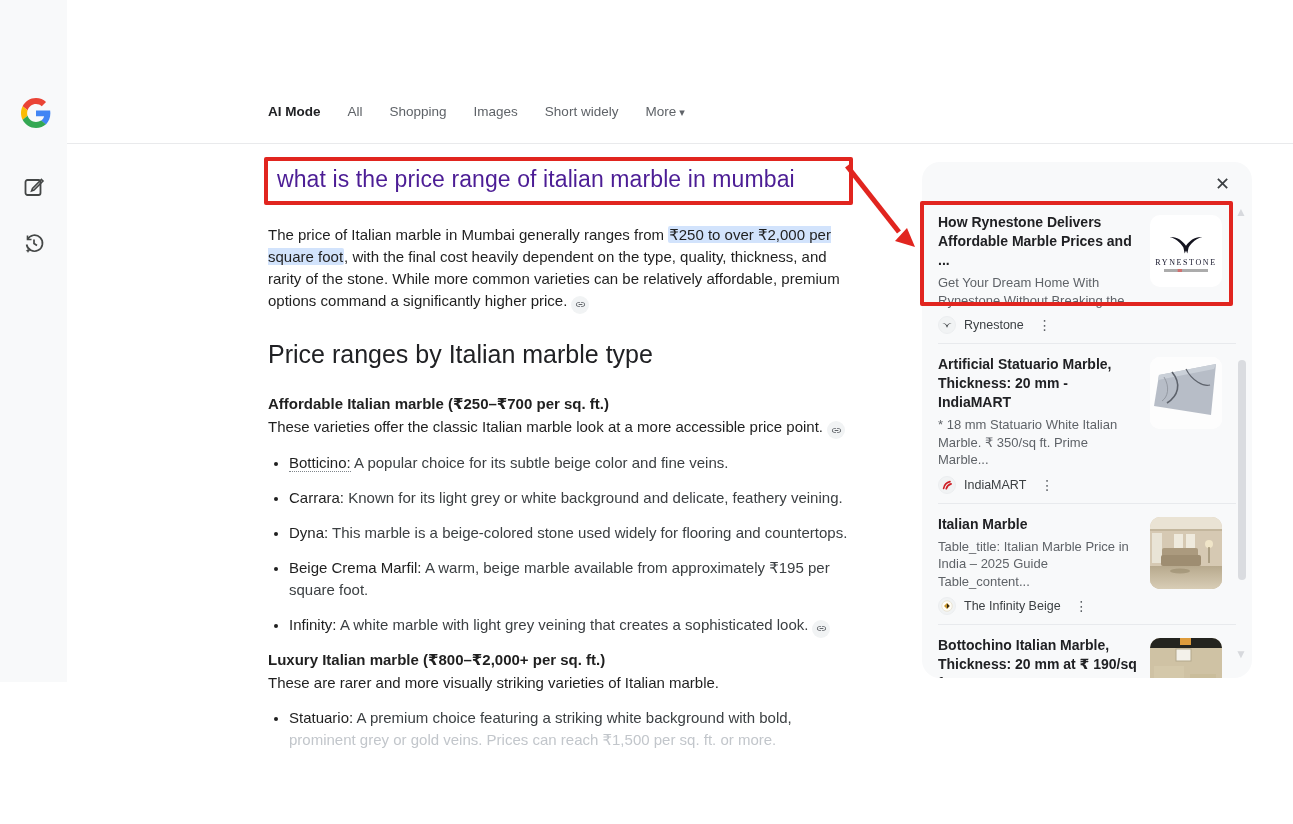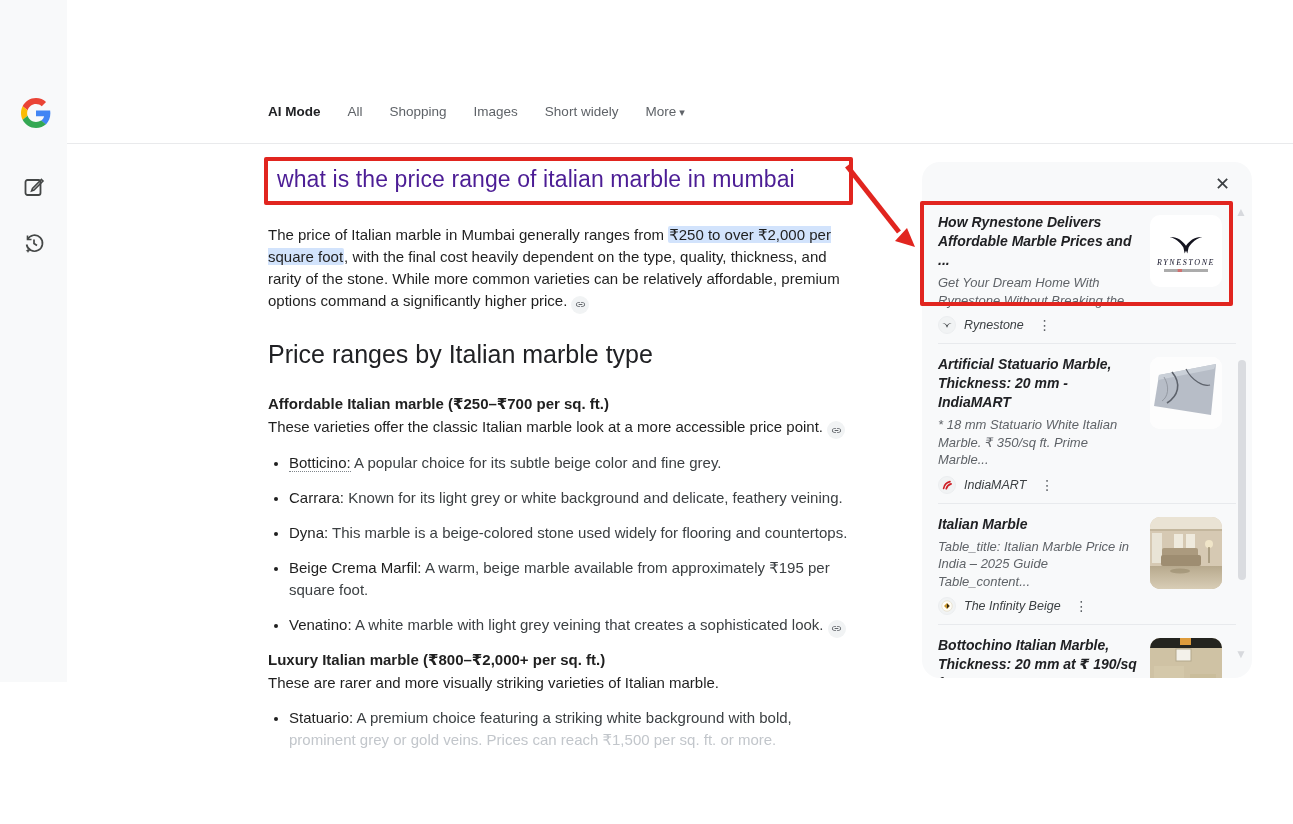--- a/index.html
+++ b/index.html
@@ -42,21 +42,21 @@
   .term { font-weight:400; color:#1f1f1f; }
   .term.linked { border-bottom:1px dotted #80868b; cursor:pointer; }
   .faded-line { display:block; color:#c2c6cb; }
   .lux-title { margin-top:10px; }
 
   
   #panel { left:922px; top:162px; width:330px; height:516px; background:#f8f9fa;
     border-radius:18px; overflow:hidden; }
   #panel-close { position:absolute; right:22px; top:13px; font-size:18px; color:#3c4043;
     cursor:pointer; line-height:1; }
-  #cards { margin-top:40px;font-style:italic; }
+  #cards { margin-top:40px; }
   .panel-card { display:flex; gap:12px; padding:11px 30px 9px 16px; cursor:pointer; }
   .card-text { flex:1; min-width:0; }
   .card-title { font-size:14px; line-height:19px; font-weight:700; color:#202124;
     margin-bottom:4px; }
   .card-desc { font-size:13px; line-height:17.5px; color:#5f6368; margin-bottom:7px; }
   .source-row { display:flex; align-items:center; gap:8px; font-size:12.5px; color:#3c4043; }
   .favicon { width:18px; height:18px; border-radius:50%; background:#f1f3f4;
     display:flex; align-items:center; justify-content:center; flex-shrink:0;
     border:1px solid #eceef0; }
   .dots { color:#5f6368; font-size:14px; margin-left:6px; cursor:pointer; }
@@ -136,25 +136,25 @@
   <h2 id="section-heading">Price ranges by Italian marble type</h2>
 
   <h3 class="sub-title">Affordable Italian marble (₹250–₹700 per sq. ft.)</h3>
   <p class="body-text sub-sub"><span>These varieties offer the classic Italian marble look at a more accessible price point.</span><span class="cite">
         <svg viewBox="0 0 24 24">
           <path d="M3.9 12c0-1.71 1.39-3.1 3.1-3.1h4V7H7c-2.76 0-5 2.24-5 5s2.24 5 5 5h4v-1.9H7c-1.71 0-3.1-1.39-3.1-3.1zM8 13h8v-2H8v2zm9-6h-4v1.9h4c1.71 0 3.1 1.39 3.1 3.1s-1.39 3.1-3.1 3.1h-4V17h4c2.76 0 5-2.24 5-5s-2.24-5-5-5z"></path>
         </svg>
       </span></p>
 
   <ul class="bullets">
-    <li><span class="term linked">Botticino:</span> <span>A popular choice for its subtle beige color and fine grey.</span></li>
+    <li><span class="term linked">Botticino:</span> <span>A popular choice for its subtle beige color and fine veins.</span></li>
     <li><span class="term">Carrara:</span> <span>Known for its light grey or white background and delicate, feathery veining.</span></li>
     <li><span class="term">Dyna:</span> <span>This marble is a beige-colored stone used widely for flooring and countertops.</span></li>
     <li><span class="term">Beige Crema Marfil:</span> <span>A warm, beige marble available from approximately ₹195 per square foot.</span></li>
-    <li><span class="term">Venatino:</span> <span>A white marble with light grey veining that creates a sophisticated look.</span><span class="cite">
+    <li><span class="term">Infinity:</span> <span>A white marble with light grey veining that creates a sophisticated look.</span><span class="cite">
           <svg viewBox="0 0 24 24">
             <path d="M3.9 12c0-1.71 1.39-3.1 3.1-3.1h4V7H7c-2.76 0-5 2.24-5 5s2.24 5 5 5h4v-1.9H7c-1.71 0-3.1-1.39-3.1-3.1zM8 13h8v-2H8v2zm9-6h-4v1.9h4c1.71 0 3.1 1.39 3.1 3.1s-1.39 3.1-3.1 3.1h-4V17h4c2.76 0 5-2.24 5-5s-2.24-5-5-5z"></path>
           </svg>
         </span></li>
   </ul>
 
   <h3 class="sub-title lux-title">Luxury Italian marble (₹800–₹2,000+ per sq. ft.)</h3>
   <p class="body-text sub-sub">These are rarer and more visually striking varieties of Italian marble.</p>
 
   <ul class="bullets">

